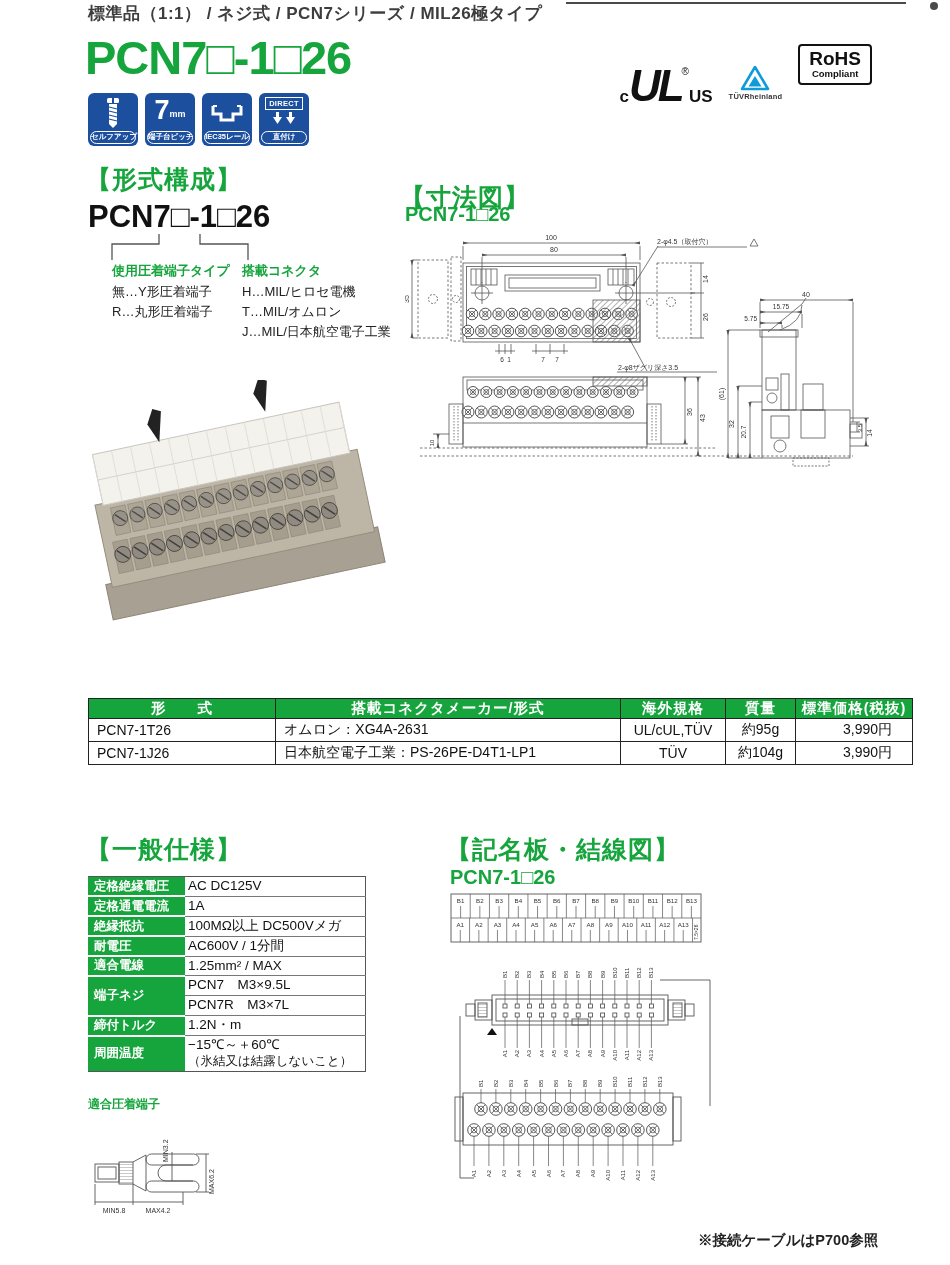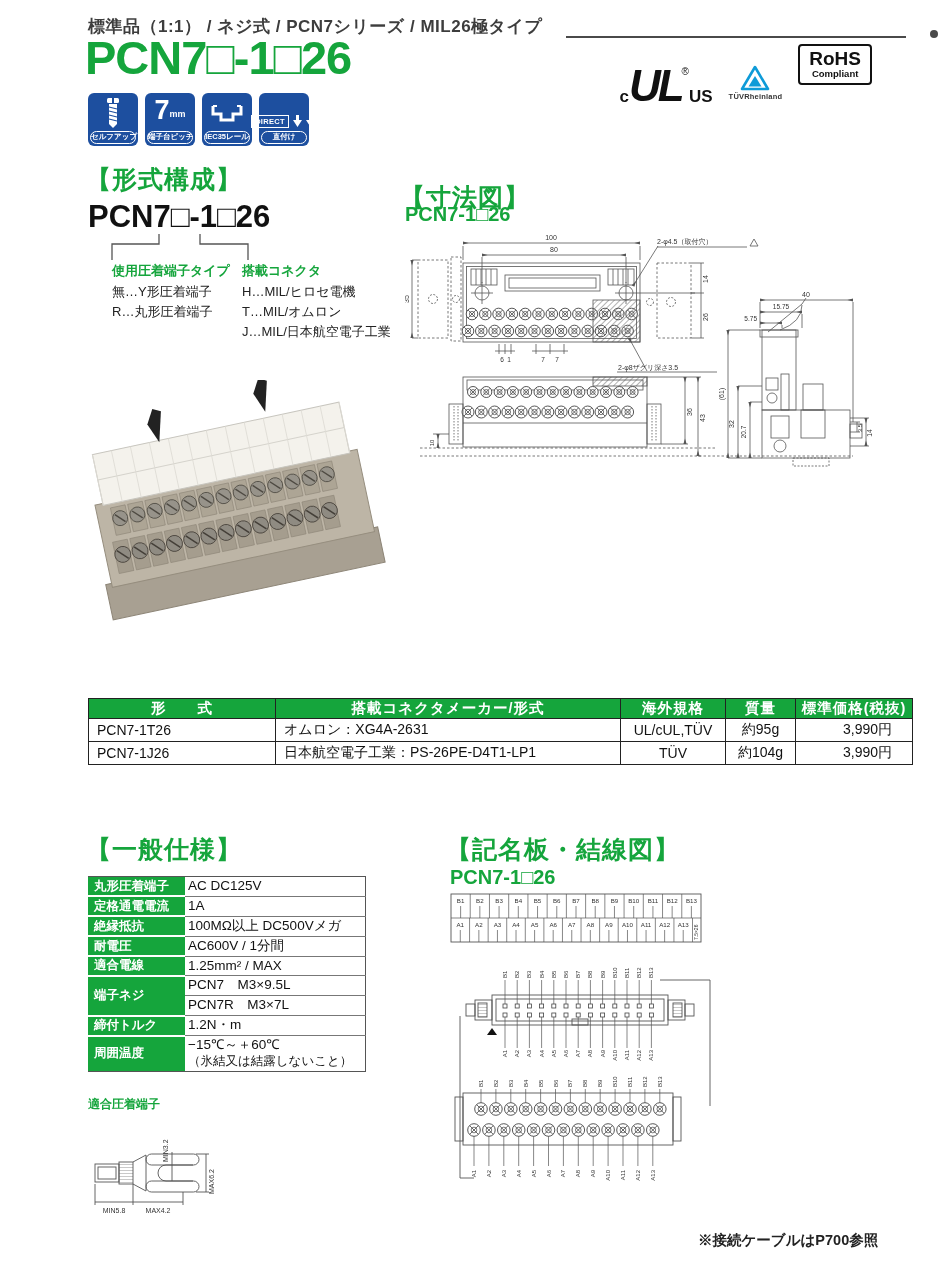--- a/index.html
+++ b/index.html
@@ -1,21 +1,21 @@
 <!DOCTYPE html>
 <html style="--green: #15a53c; --badge-blue: #1d4f9f; --tuv-blue: #0e9bd8;"><head>
 <meta charset="utf-8">
 <style>
 *{margin:0;padding:0;box-sizing:border-box}
 html,body{width:950px;background:#fff}
 body{height:1265px;position:relative;font-family:"Liberation Sans",sans-serif;color:#222;overflow:hidden}
 .abs{position:absolute}
 svg{font-family:inherit}
 
-.crumb-row{left:88px;top:15px;right:12px;display:flex;align-items:flex-end;gap:24px;position:absolute}
+.crumb-row{left:88px;top:2px;right:12px;display:flex;align-items:flex-start;gap:24px;position:absolute}
 .crumb{font-size:17px;font-weight:bold;color:#3d3d3d;letter-spacing:.5px;white-space:nowrap}
 .crumb-line{flex:1;height:2px;background:#4a4a4a}
 .crumb-dot{width:8px;height:8px;border-radius:50%;background:#4a4a4a}
 .title{left:85px;top:34px;font-size:47px;font-weight:bold;color:var(--green,#15a53c);letter-spacing:-1px;line-height:1}
 
 .certs{right:78px;top:44px;display:flex;align-items:flex-end;gap:16px}
 .ul-mark{display:flex;align-items:flex-end;color:#111;line-height:.8}
 .ul-c{font-size:17px;font-weight:bold}
 .ul-big{font-size:44px;font-weight:bold;letter-spacing:-3px;font-style:italic}
 .ul-reg{font-size:10px;align-self:flex-start}
@@ -107,21 +107,21 @@
     <div class="badge-label">端子台ピッチ</div>
   </div>
   <div class="badge">
     <svg width="34" height="26" viewBox="0 0 34 26" style="margin-top:5px">
       <path d="M3,4 V12 H11 V18 H23 V12 H31 V4" fill="none" stroke="#fff" stroke-width="3"></path>
       <path d="M3,4 h4 M31,4 h-4" stroke="#fff" stroke-width="2"></path>
     </svg>
     <div class="badge-label">IEC35レール</div>
   </div>
   <div class="badge">
-    <div style="display:flex;align-items:center;gap:2px">
+    <div style="display:flex;flex-direction:column;align-items:center;gap:2px">
       <div class="direct-box">DIRECT</div>
       <svg width="26" height="13" viewBox="0 0 26 13">
         <g fill="#fff">
             <path d="M6,0 v5 h3 l-4.5,7 -4.5,-7 h3 v-5 z" transform="translate(2,0)"></path>
             <path d="M6,0 v5 h3 l-4.5,7 -4.5,-7 h3 v-5 z" transform="translate(15,0)"></path>
           </g>
       </svg>
     </div>
     <div class="badge-label">直付け</div>
   </div>
@@ -656,21 +656,21 @@
       <td class="c3">約104g</td>
       <td class="c4">3,990円</td>
     </tr>
   </tbody>
 </table>
 
 <div class="abs sec-h" style="left:86px;top:833px">【一般仕様】</div>
 <table class="gen-table abs" style="left:88px;top:876px">
   <tbody>
       <tr>
-        <td class="lbl">丸形圧着端子</td>
+        <td class="lbl">定格絶縁電圧</td>
         <td class="val">AC DC125V</td>
       </tr>
   <tr>
         <td class="lbl">定格通電電流</td>
         <td class="val">1A</td>
       </tr>
   <tr>
         <td class="lbl">絶縁抵抗</td>
         <td class="val">100MΩ以上 DC500Vメガ</td>
       </tr>

